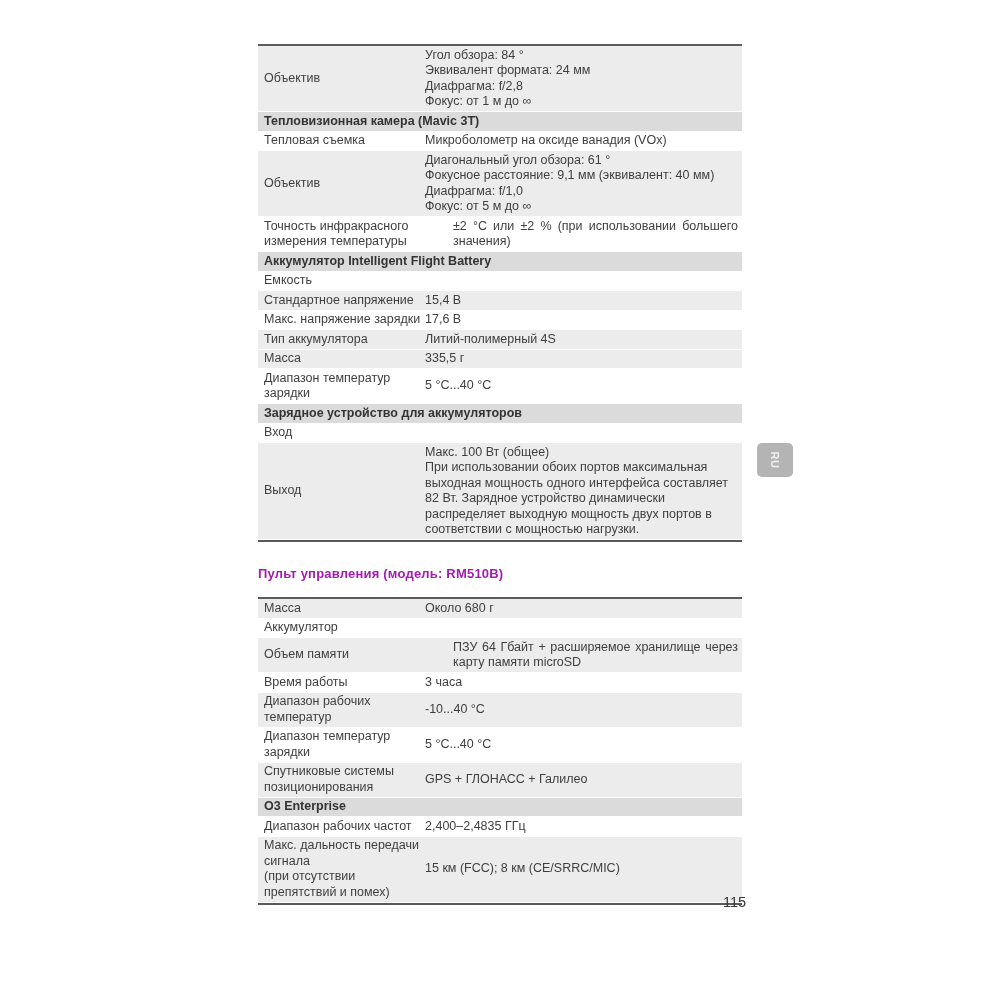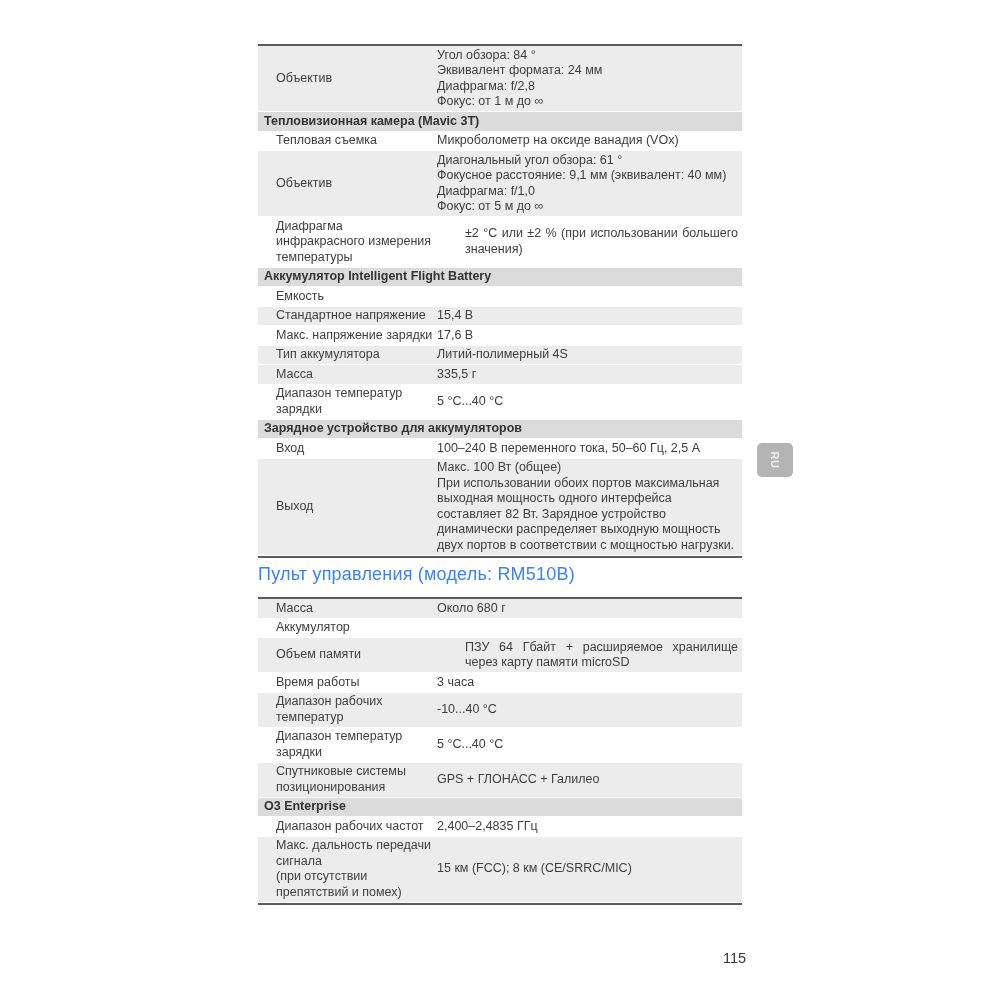--- a/index.html
+++ b/index.html
@@ -40,36 +40,35 @@
     color: #333333;
   }
   .hlabel {
     padding: 1.5px 6px;
   }
   .tlabel {
     flex: 0 0 167px;
     box-sizing: border-box;
     padding: 1.5px 4px 1.5px 6px;
     white-space: pre-line;
-    margin-left: 12px;
   }
   .tvalue {
     flex: 1;
     padding: 1.5px 4px 1.5px 0;
     white-space: pre-line;
   }
   .tvalue.justify { text-align: justify; margin-left: 28px; }
   .doc-heading {
     position: absolute;
     left: 258px;
     top: 563px;
-    font-size: 18px;
+    font-size: 13px;
     line-height: 22px;
-    font-weight: normal;
-    color: #3b82f6;
+    font-weight: bold;
+    color: #a21caf;
     letter-spacing: 0.2px;
   }
   .ru-tab {
     position: absolute;
     left: 757px;
     top: 443px;
     width: 36px;
     height: 34px;
     background: #b4b4b4;
     border-radius: 5px;
@@ -80,21 +79,21 @@
   .ru-tab span {
     transform: rotate(90deg);
     color: #f0f0f0;
     font-size: 11px;
     font-weight: bold;
     letter-spacing: 0.5px;
   }
   .page-number {
     position: absolute;
     left: 723px;
-    top: 950px;
+    top: 894px;
     font-size: 14.5px;
     color: #383838;
   }
 </style>
 </head>
 <body>
 
 <div class="spec-table" id="table1">
     <div class="trow shaded">
       <div class="tlabel">Объектив</div>
@@ -111,21 +110,21 @@
       <div class="tvalue">Микроболометр на оксиде ванадия (VOx)</div>
     </div>
     <div class="trow shaded">
       <div class="tlabel">Объектив</div>
       <div class="tvalue">Диагональный угол обзора: 61 °
 Фокусное расстояние: 9,1 мм (эквивалент: 40 мм)
 Диафрагма: f/1,0
 Фокус: от 5 м до ∞</div>
     </div>
     <div class="trow">
-      <div class="tlabel">Диафрагма инфракрасного измерения температуры</div>
+      <div class="tlabel">Точность инфракрасного измерения температуры</div>
       <div class="tvalue justify">±2 °C или ±2 % (при использовании большего значения)</div>
     </div>
     <div class="trow theader">
       <div class="hlabel">Аккумулятор Intelligent Flight Battery</div>
     </div>
     <div class="trow">
       <div class="tlabel">Емкость</div>
     </div>
     <div class="trow shaded">
       <div class="tlabel">Стандартное напряжение</div>
@@ -145,21 +144,20 @@
     </div>
     <div class="trow">
       <div class="tlabel">Диапазон температур зарядки</div>
       <div class="tvalue">5 °C...40 °C</div>
     </div>
     <div class="trow theader">
       <div class="hlabel">Зарядное устройство для аккумуляторов</div>
     </div>
     <div class="trow">
       <div class="tlabel">Вход</div>
-      <div class="tvalue">100–240 В переменного тока, 50–60 Гц, 2,5 А</div>
     </div>
     <div class="trow shaded">
       <div class="tlabel">Выход</div>
       <div class="tvalue">Макс. 100 Вт (общее)
 При использовании обоих портов максимальная выходная мощность одного интерфейса составляет 82 Вт. Зарядное устройство динамически распределяет выходную мощность двух портов в соответствии с мощностью нагрузки.</div>
     </div>
   </div>
 
 <div class="ru-tab">
   <span>RU</span>

